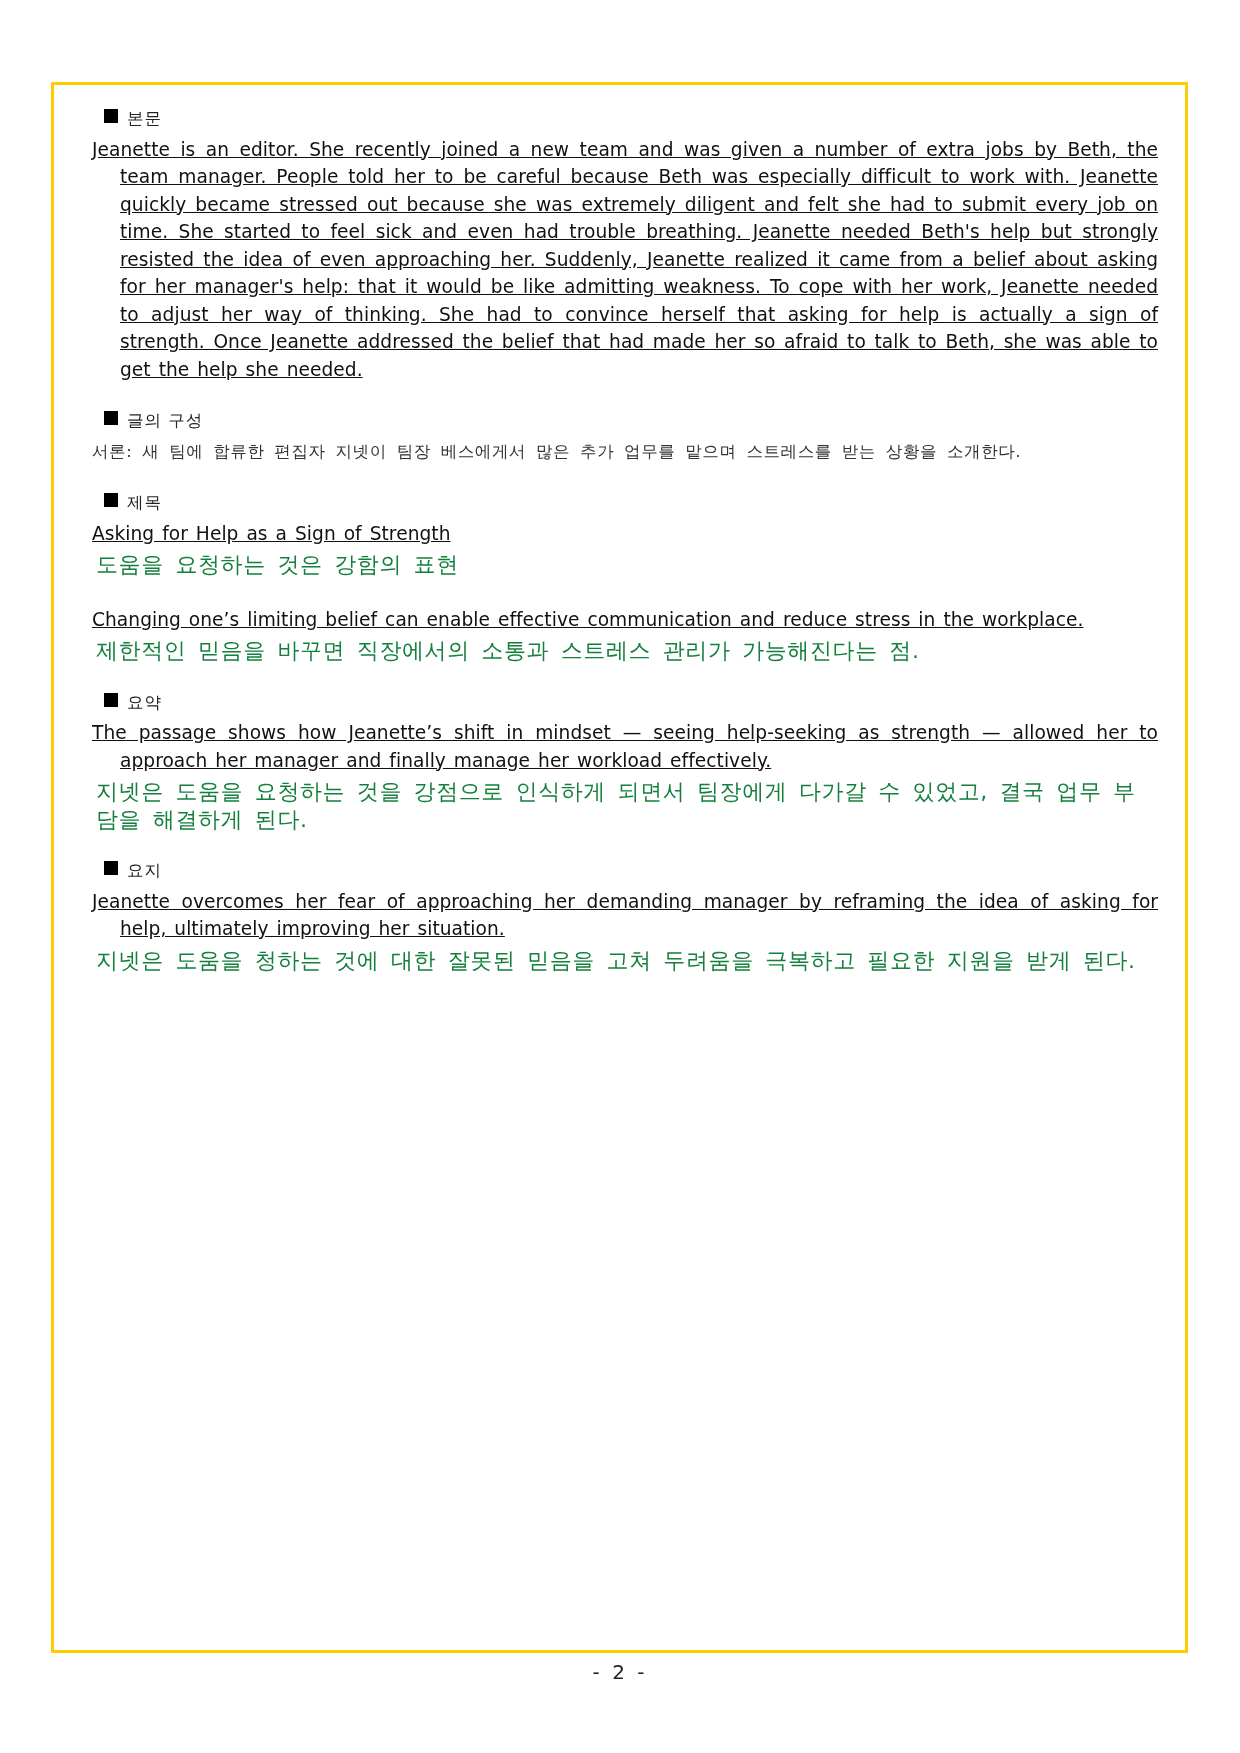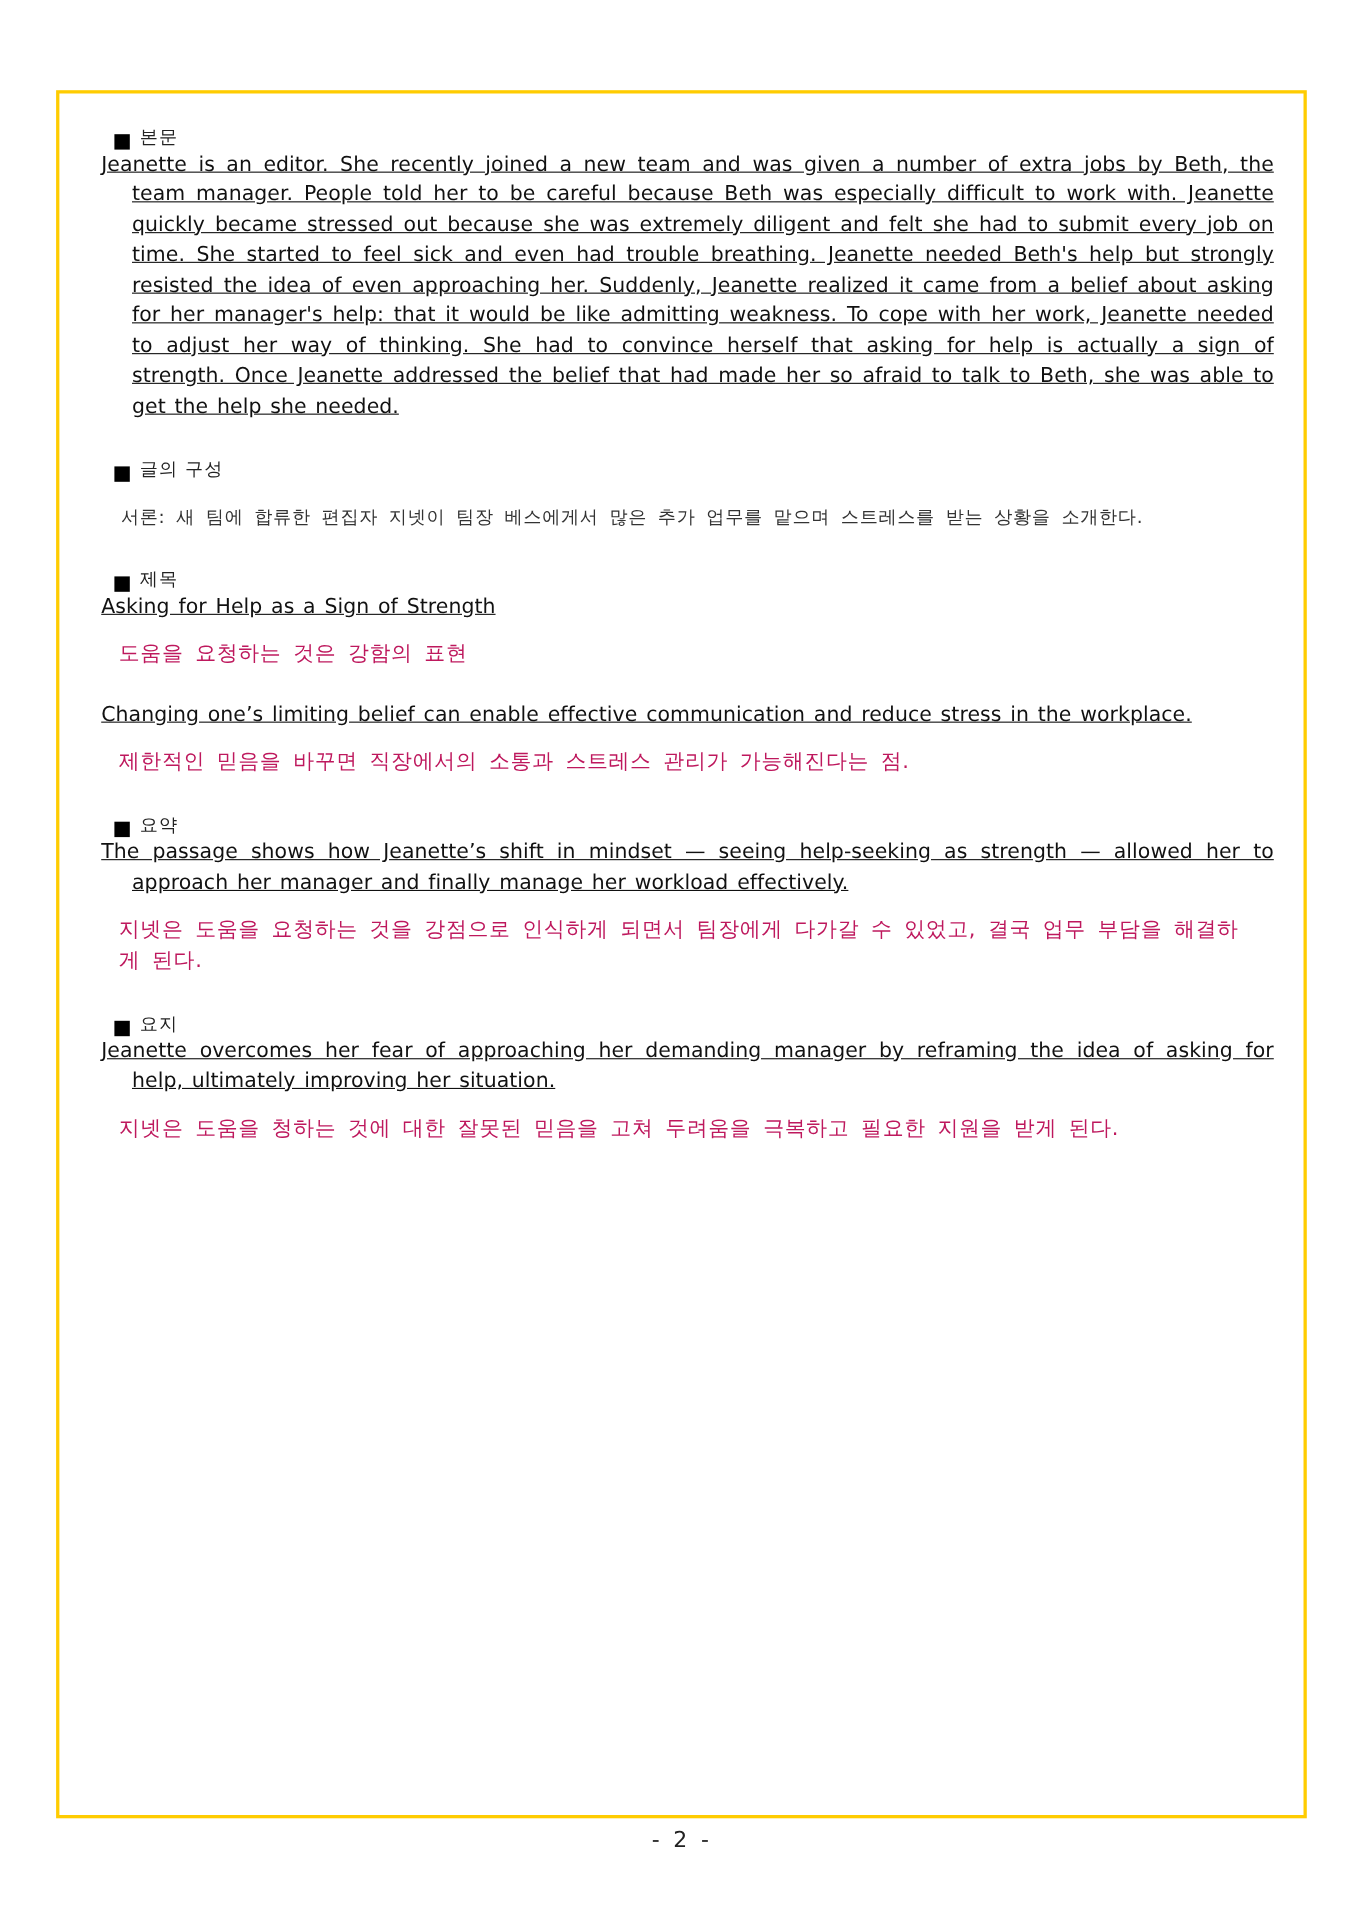--- a/index.html
+++ b/index.html
@@ -28,21 +28,21 @@
       position: absolute;
       left: 92px;
       top: 108px;
       width: 1066px;
     }
     .section {
       margin-bottom: 27px;
     }
     .section-heading {
       display: flex;
-      align-items: flex-end;
+      align-items: flex-start;
       height: 27.5px;
       font-size: 16.5px;
       color: #222;
       letter-spacing: 1px;
       padding-left: 12px;
     }
     .square-icon {
       display: inline-block;
       width: 14px;
       height: 14px;
@@ -66,29 +66,29 @@
     .ko {
       font-size: 16.5px;
       line-height: 27.5px;
       color: #333;
       padding-left: 28px;
       text-indent: -28px;
       letter-spacing: 0.6px;
       word-spacing: 4px;
       text-align: justify;
       text-align-last: left;
-      margin: 18px;
+      margin: 0;
     }
     .ko-plain {
-      font-size: 19px;
+      font-size: 22px;
       line-height: 27.5px;
-      color: #be185d;
+      color: #15803d;
       letter-spacing: 0.6px;
       word-spacing: 4px;
-      margin: 16px;
+      margin: 4px;
     }
     .page-number {
       position: absolute;
       top: 1660px;
       left: 0;
       width: 1240px;
       text-align: center;
       font-size: 20px;
       color: #222;
       letter-spacing: 3px;

